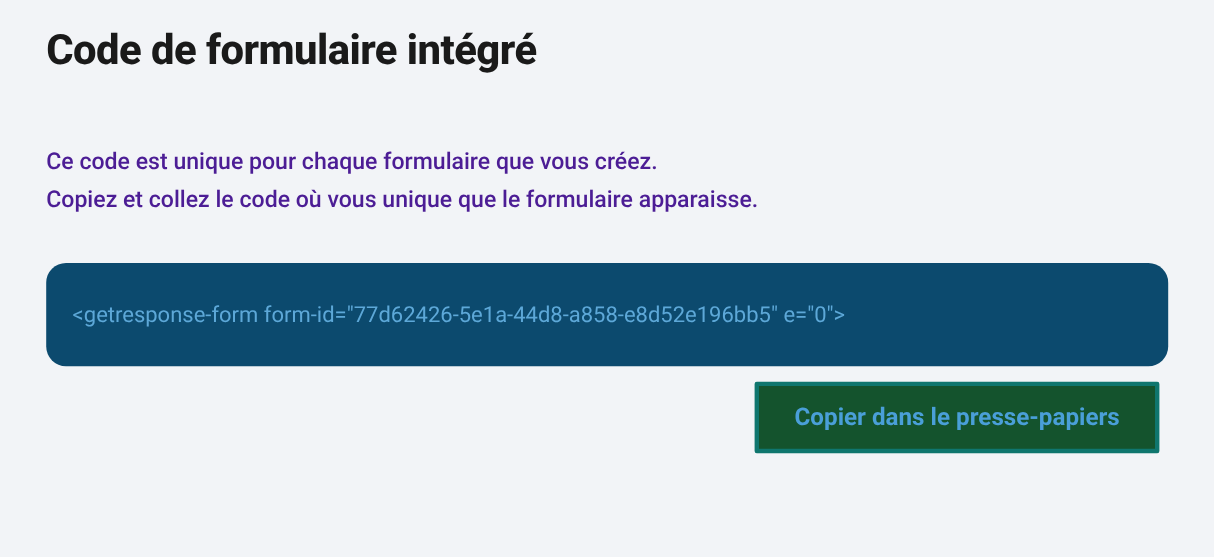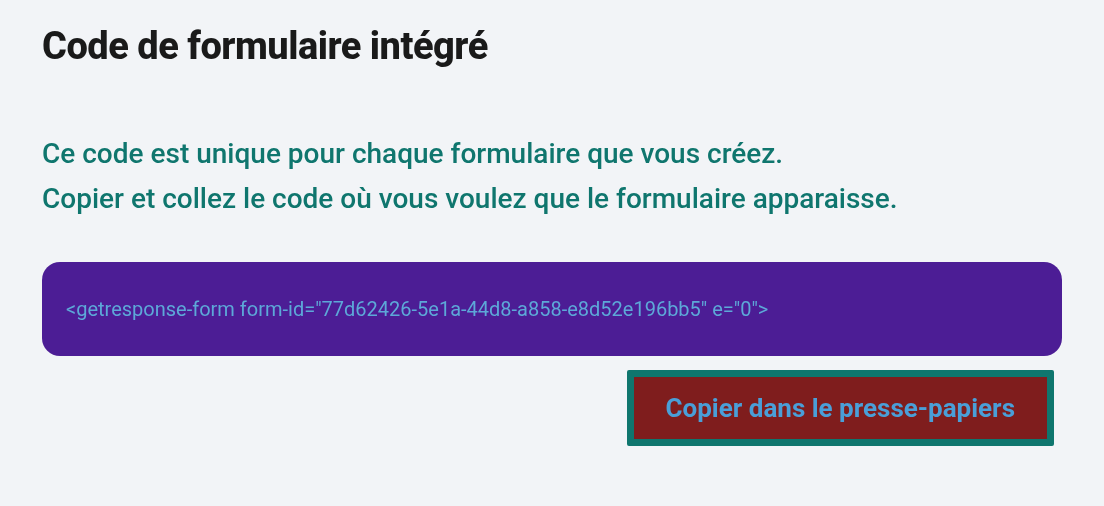--- a/index.html
+++ b/index.html
@@ -18,33 +18,33 @@
     
     .page-title {
       font-size: 38px;
       font-weight: 800;
       color: #1a1a1a;
       letter-spacing: -0.5px;
       margin-bottom: 64px;
     }
     
     .description {
-      font-size: 28px;
-      color: #0f766e;
+      font-size: 21px;
+      color: #4c1d95;
       line-height: 1.6;
       font-weight: 500;
       margin-bottom: 40px;
     }
     
     .description-line {
       display: block;
     }
     
     .code-block {
-      background-color: #4c1d95;
+      background-color: #0c4a6e;
       border-radius: 18px;
       padding: 28px 24px;
       margin-bottom: 14px;
     }
     
     .code-content {
       font-family: -apple-system, BlinkMacSystemFont, "Segoe UI", Roboto, sans-serif;
       font-size: 20px;
       color: #5da8d8;
       line-height: 1.9;
@@ -52,38 +52,38 @@
     }
     
     .button-row {
       display: flex;
       justify-content: flex-end;
       padding-right: 8px;
     }
     
     .copy-button {
       display: inline-block;
-      border: 7px solid #0f766e;
-      background-color: #7f1d1d;
+      border: 4px solid #0f766e;
+      background-color: #14532d;
       padding: 16px 32px;
-      font-size: 26px;
+      font-size: 22px;
       font-weight: 700;
       color: #4a9fd8;
       cursor: pointer;
       border-radius: 2px;
     }
   </style>
 </head>
 <body>
 
 <h1 class="page-title">Code de formulaire intégré</h1>
 
 <div class="description">
   <span class="description-line">Ce code est unique pour chaque formulaire que vous créez.</span>
-  <span class="description-line">Copier et collez le code où vous voulez que le formulaire apparaisse.</span>
+  <span class="description-line">Copiez et collez le code où vous unique que le formulaire apparaisse.</span>
 </div>
 
 <div class="code-block">
   <div class="code-content">
     <div>&lt;getresponse-form form-id="77d62426-5e1a-44d8-a858-e8d52e196bb5" e="0"&gt;</div>
   </div>
 </div>
 
 <div class="button-row">
   <div class="copy-button">Copier dans le presse-papiers</div>

